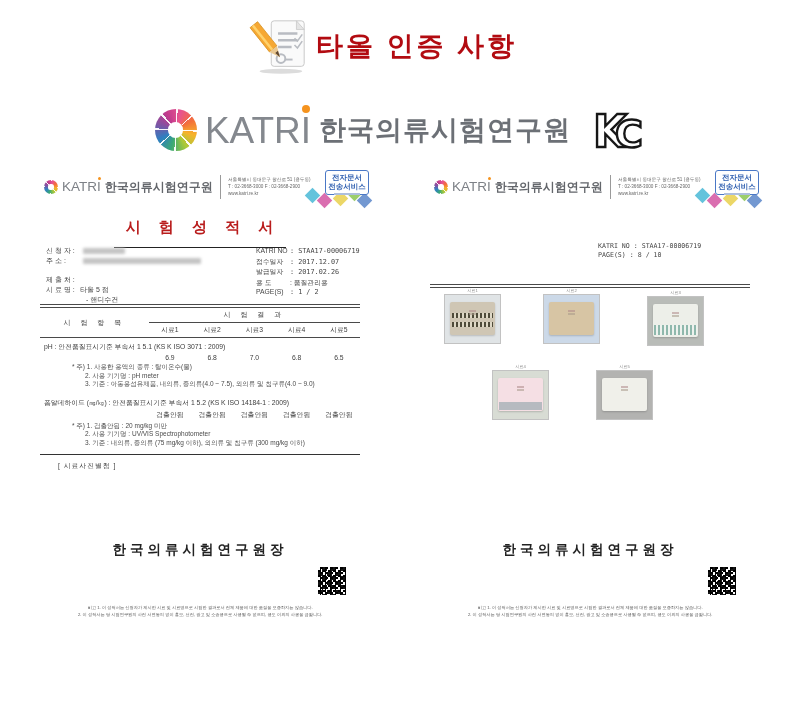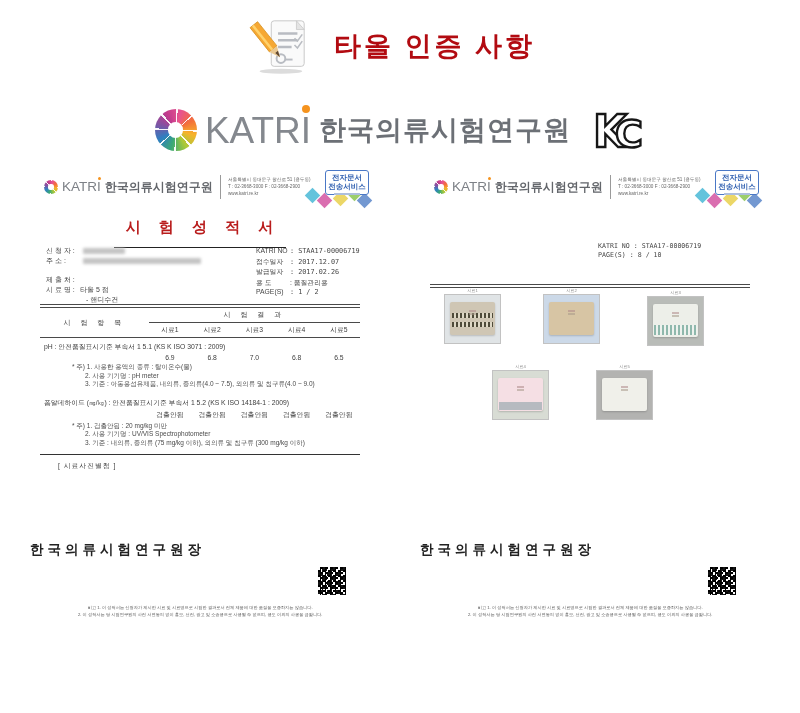--- a/index.html
+++ b/index.html
@@ -5,21 +5,21 @@
   html,body{margin:0;padding:0}
   body{
     width:800px;height:713px;background:#ffffff;
     font-family:"Liberation Sans","DejaVu Sans",sans-serif;
     color:#3c3c3c;position:relative;overflow:hidden;
     -webkit-font-smoothing:antialiased;
   }
   .mono{font-family:"DejaVu Sans Mono","Liberation Mono",monospace}
 
   
-  .title-row{position:absolute;left:248px;top:16px;display:flex;align-items:center;gap:24px}
+  .title-row{position:absolute;left:248px;top:16px;display:flex;align-items:center;gap:6px}
   .doc-icon{width:62px;height:60px}
   .page-title{font-size:27px;font-weight:800;color:#b20b11;letter-spacing:3px;white-space:nowrap}
 
   
   .brand-row{position:absolute;left:0;right:0;top:102px;height:56px;display:flex;justify-content:center;align-items:center;gap:8px}
   .pinwheel{border-radius:50%;position:relative;flex:none;
     background:
       repeating-conic-gradient(rgba(255,255,255,.95) 0 5deg, rgba(255,255,255,0) 5deg 45deg),
       conic-gradient(from 15deg,#e8538f,#f3703a,#f7b32b,#a8c93a,#3aa877,#2f7fc1,#7a56a5,#c13a8c,#e8538f);}
   .pinwheel::after{content:"";position:absolute;inset:32%;background:#fff;border-radius:50%}
@@ -96,21 +96,21 @@
   .slot .lbl{font-size:6px;color:#8a8a8a;transform:scale(.7);transform-origin:50% 100%;height:6px;line-height:6px}
   .photo{width:57px;height:50px;border:1px solid #c2c2c2;background:var(--bg);position:relative;box-sizing:border-box;margin-top:1px}
   .towel{position:absolute;left:9%;right:9%;top:15%;bottom:17%;background:var(--towel);border-radius:2px;box-shadow:0 1px 2px rgba(0,0,0,.18)}
   .mark{position:absolute;left:50%;top:24%;width:7px;height:5px;margin-left:-3.5px;opacity:.55;background:linear-gradient(#b08a8a 40%,transparent 40%),linear-gradient(transparent 60%,#a89a8a 60%);}
   .p1 .towel::before{content:"";position:absolute;left:4%;right:4%;top:34%;height:5px;background:repeating-linear-gradient(90deg,var(--accent) 0 2px,#ded8c6 2px 4px)}
   .p1 .towel::after{content:"";position:absolute;left:4%;right:4%;top:62%;height:5px;background:repeating-linear-gradient(90deg,var(--accent) 0 2px,#ded8c6 2px 4px)}
   .p3 .towel::after{content:"";position:absolute;left:3%;right:3%;bottom:5%;height:10px;background:repeating-linear-gradient(90deg,var(--accent) 0 2px,#eef2ee 2px 4px)}
   .p4 .towel::after{content:"";position:absolute;left:2%;right:2%;bottom:4%;height:8px;background:var(--accent)}
 
   
-  .sig{position:absolute;left:0;right:0;top:379px;font-size:13.5px;font-weight:bold;letter-spacing:4px;color:#222}
+  .sig{position:absolute;left:0;right:0;top:379px;text-align:center;font-size:13.5px;font-weight:bold;letter-spacing:4px;color:#222}
   .qr{position:absolute;right:24px;top:405px;width:28px;height:28px;
     background:
       conic-gradient(#000 25%,rgba(255,255,255,0) 0 50%,#000 0 75%,rgba(255,255,255,0) 0) 0 0/5px 5px,
       conic-gradient(#141414 25%,#fdfdfd 0 50%,#141414 0 75%,#fdfdfd 0) 0 0/9px 9px;}
   .fineprint{position:absolute;left:0;right:0;top:443px;text-align:center}
   .fineprint .fp{font-size:7px;color:#555;transform:scale(.6);transform-origin:50% 0;width:166%;margin-left:-33%;line-height:1.55}
 </style>
 </head>
 <body>
 

